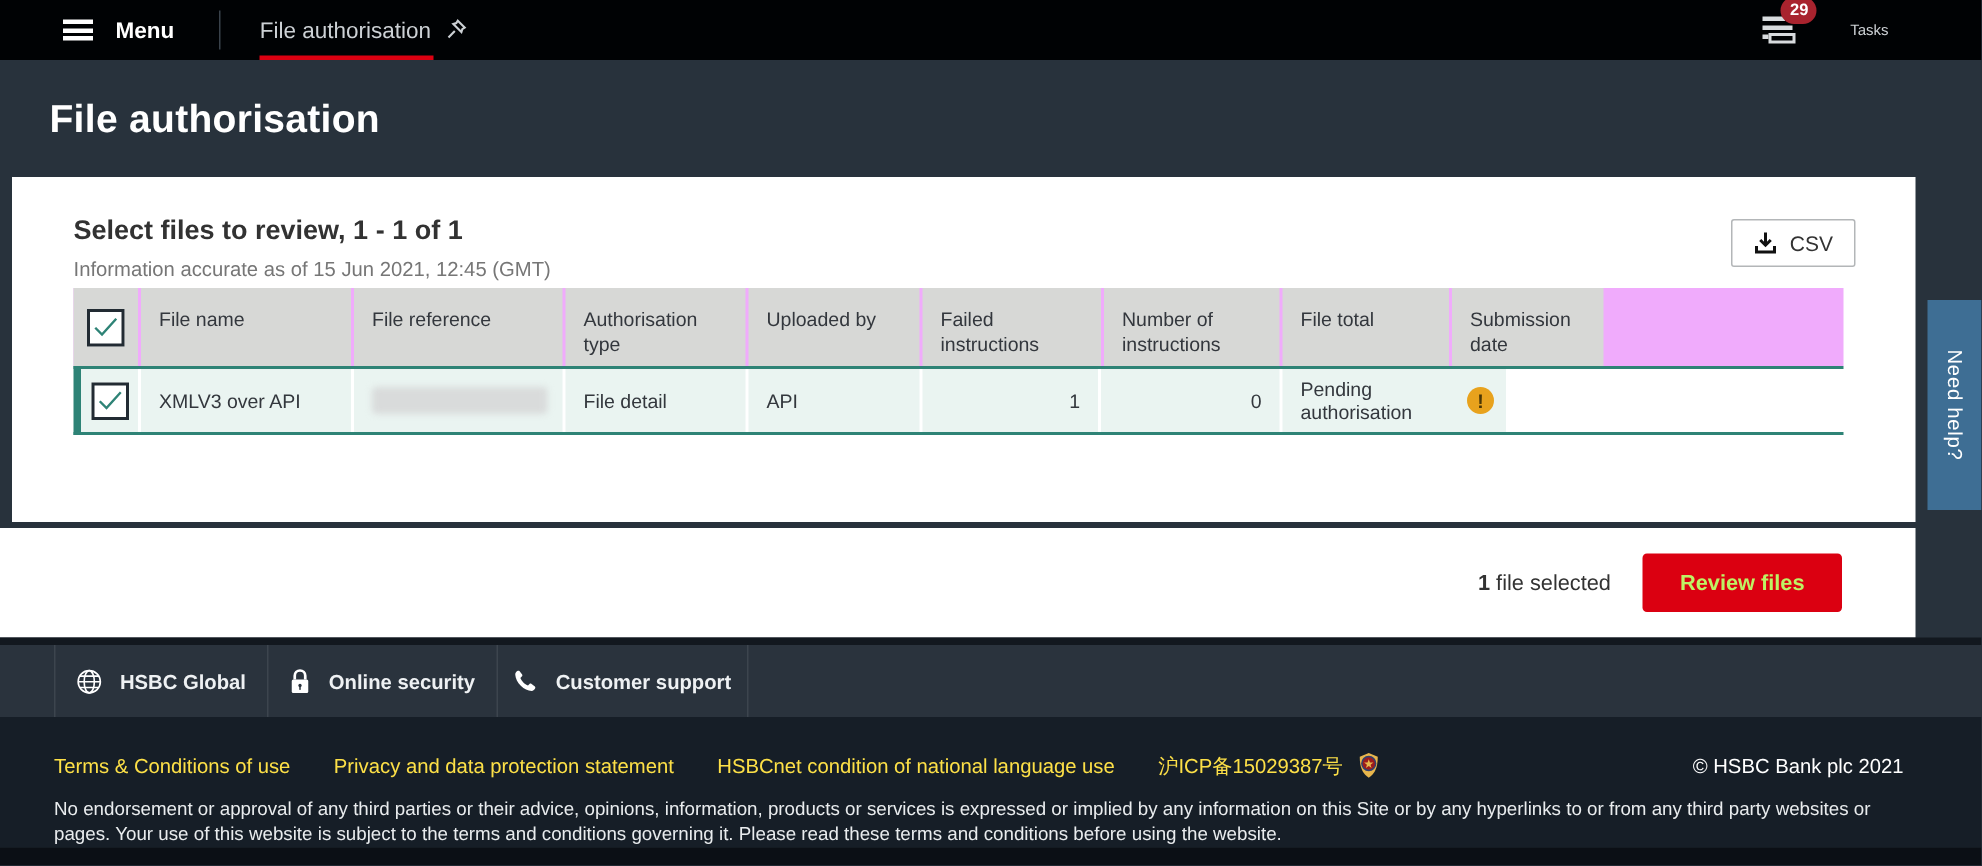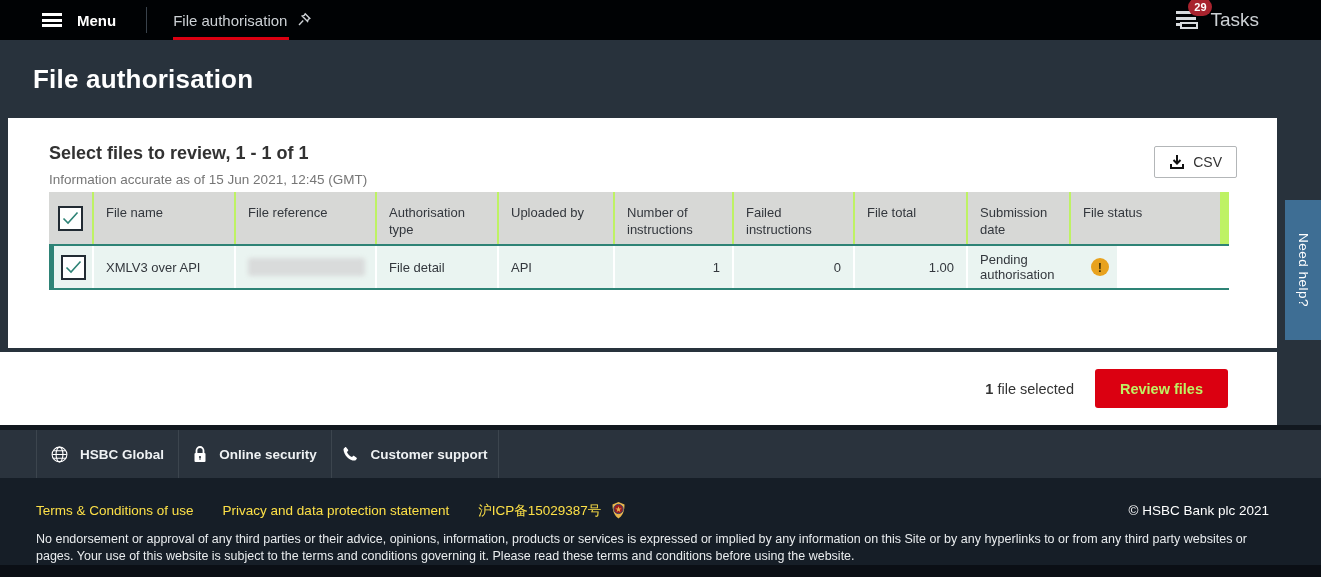--- a/index.html
+++ b/index.html
@@ -22,39 +22,39 @@
   .topbar-right { margin-left:auto; margin-right:62px; display:flex; align-items:center; cursor:pointer; position:relative; }
   .tasks-icon { position:relative; width:26px; height:20px; }
   .tasks-icon .l { position:absolute; left:0; background:#d7dbde; height:3px; }
   .tasks-icon .l1 { top:1px; width:15px; }
   .tasks-icon .l2 { top:7px; width:20px; }
   .tasks-icon .l3 { top:13px; width:10px; }
   .tasks-icon .box { position:absolute; left:4px; top:12px; width:18px; height:7px; border:2px solid #d7dbde; background:#000204; }
   .tasks-badge { position:absolute; top:-12px; left:12px; min-width:24px; height:18px; border-radius:9px;
                  background:#a8232e; color:#fff; font-size:11px; font-weight:bold;
                  display:flex; align-items:center; justify-content:center; padding:0 4px; }
-  .tasks-label { color:#ccd1d5; font-size:19px; margin-left:8px; }
+  .tasks-label { color:#ccd1d5; font-size:10px; margin-left:32px; }
 
   
   .pageheader { position:absolute; top:40px; left:0; width:1321px; height:78px; background:#28323c;
                 display:flex; align-items:center; }
   .page-title { color:#fff; font-size:26px; font-weight:bold; margin-left:33px; letter-spacing:.2px; }
 
   
   .mainbg { position:absolute; top:118px; left:0; width:1321px; height:312px; background:#28323c; }
   .card { position:absolute; top:118px; left:8px; width:1269px; height:230px; background:#fff; }
   .card-heading { position:absolute; left:41px; top:25px; font-size:18px; font-weight:bold; color:#323232; }
   .card-sub { position:absolute; left:41px; top:54px; font-size:13.5px; color:#767676; }
   .csv-btn { position:absolute; right:40px; top:28px; height:32px; padding:0 14px; background:#fff;
              border:1px solid #b3b6b8; border-radius:2px; display:flex; align-items:center; gap:8px;
              font-size:14px; color:#333; cursor:pointer;justify-content:center; }
 
   
   .tablewrap { position:absolute; left:41px; top:74px; width:1180px; }
-  .thead { display:flex; gap:2px; background:#bef264; }
+  .thead { display:flex; gap:2px; background:#f0abfc; }
   .th { background:#d7d8d6; color:#33373d; font-size:13px; line-height:17px; padding:12px 10px 12px 12px; height:52px; }
   .trow { margin-top:0; border-top:2px solid #2e8376; border-bottom:2px solid #2e8376; border-left:5px solid #2e8376;
           background:#fff; display:flex; gap:2px; height:46px; }
   .td { background:#eaf4f1; color:#33373d; font-size:13px; display:flex; align-items:center; padding:0 10px 0 12px; }
   .num { justify-content:flex-end; padding-right:12px; }
   .c-cb { width:43px; display:flex; align-items:center; justify-content:center; padding:0; }
   .c-name { width:140px; } .c-ref { width:139px; } .c-auth { width:120px; } .c-upl { width:114px; }
   .c-ni { width:117px; } .c-fi { width:119px; } .c-tot { width:111px; } .c-sub { width:101px; } .c-st { width:149px; }
   .trow .c-cb { width:38px; }  
   .checkbox { width:25px; height:25px; background:#fff; border:2px solid #222b33; display:flex;
@@ -168,44 +168,42 @@
           <div class="checkbox">
             <svg width="17" height="14" viewBox="0 0 17 14">
                 <path d="M1.5 7.5 L6 12 L15.5 1.5" fill="none" stroke="#2e8376" stroke-width="1.6"></path>
               </svg>
           </div>
         </div>
         <div class="th c-name">File name</div>
         <div class="th c-ref">File reference</div>
         <div class="th c-auth">Authorisation type</div>
         <div class="th c-upl">Uploaded by</div>
+        <div class="th c-fi">Failed instructions</div>
         <div class="th c-ni">Number of instructions</div>
-        <div class="th c-fi">Failed instructions</div>
         <div class="th c-tot">File total</div>
         <div class="th c-sub">Submission date</div>
-        <div class="th c-st">File status</div>
       </div>
 
       <div class="trow">
         <div class="td c-cb">
           <div class="checkbox">
             <svg width="17" height="14" viewBox="0 0 17 14">
                 <path d="M1.5 7.5 L6 12 L15.5 1.5" fill="none" stroke="#2e8376" stroke-width="1.6"></path>
               </svg>
           </div>
         </div>
         <div class="td c-name">XMLV3 over API</div>
         <div class="td c-ref">
           <div class="redacted"></div>
         </div>
         <div class="td c-auth">File detail</div>
         <div class="td c-upl">API</div>
         <div class="td c-ni num">1</div>
         <div class="td c-fi num">0</div>
-        <div class="td c-tot num">1.00</div>
         <div class="td c-st status-cell">
           <span class="status-text">Pending authorisation</span>
           <span class="warn-badge">!</span>
         </div>
       </div>
     </div>
   </div>
 
   <div class="need-help">
     <span>Need help?</span>
@@ -250,20 +248,21 @@
         </span>
         <span>Customer support</span>
       </div>
     </div>
   </div>
 
   <div class="footlinks">
     <div class="links-row">
       <a>Terms &amp; Conditions of use</a>
       <a class="lgap">Privacy and data protection statement</a>
+      <a class="lgap">HSBCnet condition of national language use</a>
       <a class="lgap">沪ICP备15029387号</a>
       <span class="badge-emblem">
         <svg width="17" height="19" viewBox="0 0 17 19">
           <path d="M8.5 1 L14.5 3.5 C14.5 10 13 14.5 8.5 17.5 C4 14.5 2.5 10 2.5 3.5 Z" fill="#e8b64c"></path>
           <circle cx="8.5" cy="8" r="4.6" fill="#9e1b1b" stroke="#32406e" stroke-width="1"></circle>
           <path d="M8.5 5.2 L9.3 7.4 L11.6 7.4 L9.7 8.8 L10.4 11 L8.5 9.7 L6.6 11 L7.3 8.8 L5.4 7.4 L7.7 7.4 Z" fill="#e8b64c"></path>
         </svg>
       </span>
       <span class="copyright">© HSBC Bank plc 2021</span>
     </div>

